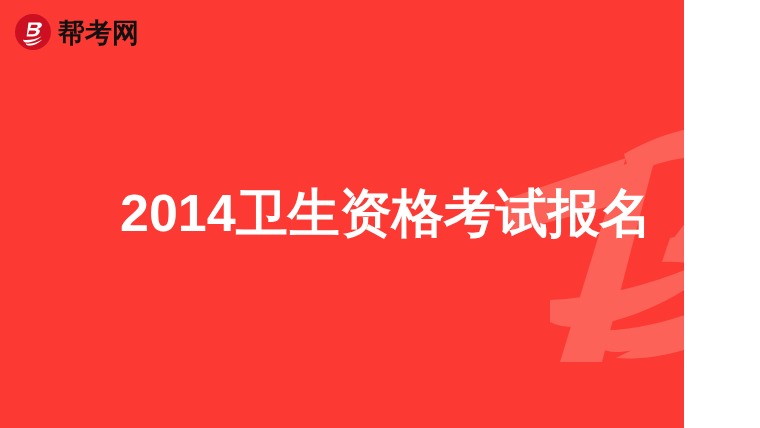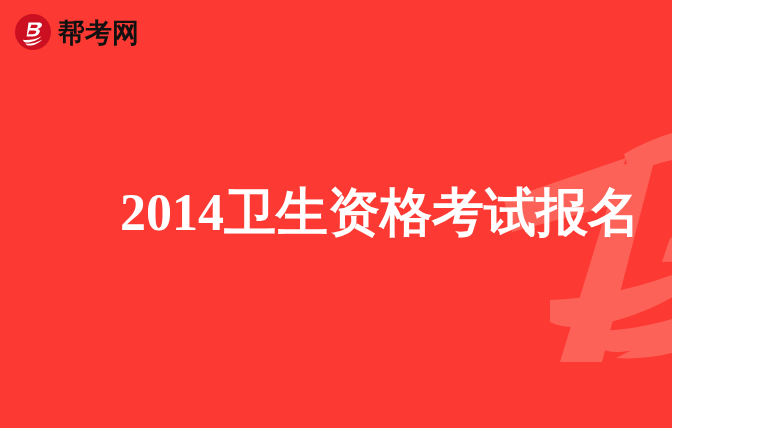--- a/index.html
+++ b/index.html
@@ -4,26 +4,25 @@
 <title>2014卫生资格考试报名</title>
 <style>
   html, body {
     margin: 0;
     padding: 0;
     background: #ffffff;
   }
 
   .banner {
     position: relative;
-    width: 632px;
+    width: 684px;
     height: 428px;
     overflow: hidden;
     background: #fc3a33;
     font-family: "Liberation Sans", "DejaVu Sans", sans-serif;
-    padding-left: 40px;
     -webkit-font-smoothing: antialiased;
   }
 
   
   .watermark {
     position: absolute;
     left: 498px;
     top: 62px;
     width: 300px;
     height: 300px;
@@ -71,21 +70,21 @@
   .headline {
     position: absolute;
     left: 120px;
     top: 186px;
     font-size: 52px;
     line-height: 1.05;
     font-weight: 700;
     color: #ffffff;
     white-space: nowrap;
     letter-spacing: 0px;
-    font-family: Liberation Serif, serif;
+    font-family: Liberation Sans, sans-serif;
   }
 </style>
 </head>
 <body>
 
 <div class="banner">
 
   <div class="watermark">
     <svg viewBox="0 0 300 300" xmlns="http://www.w3.org/2000/svg" aria-hidden="true">
       <g fill="#fd6259">

